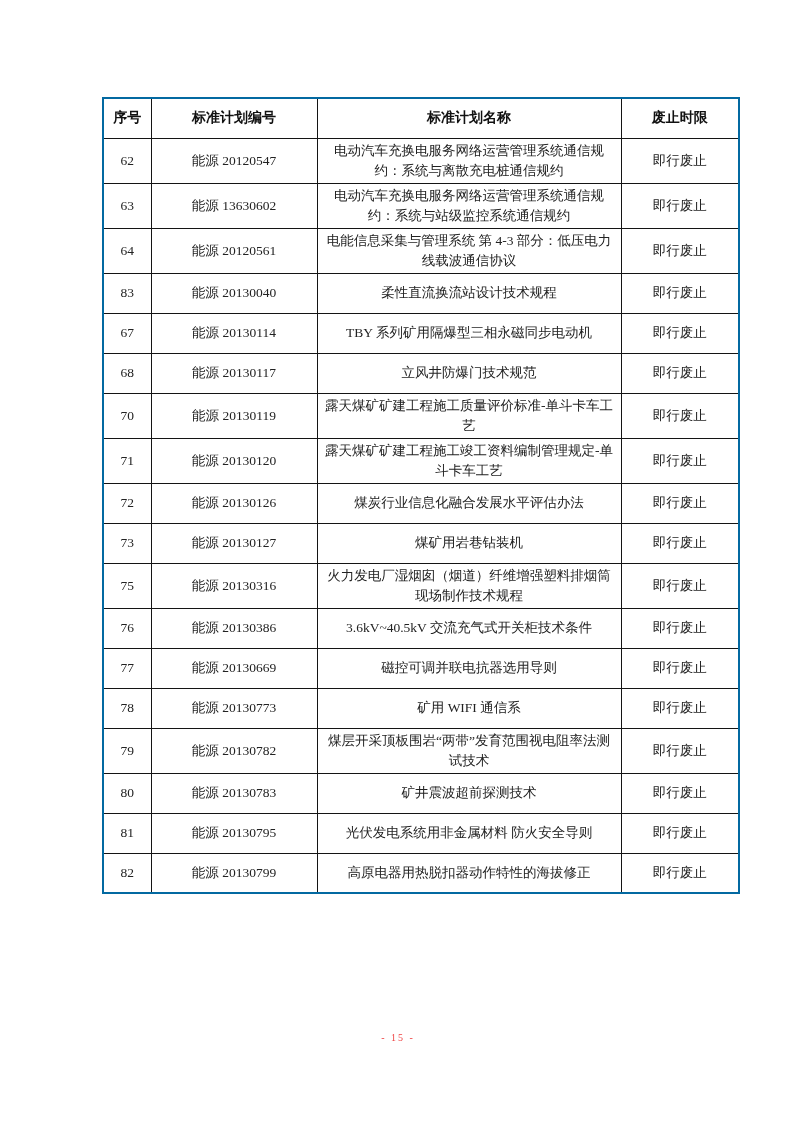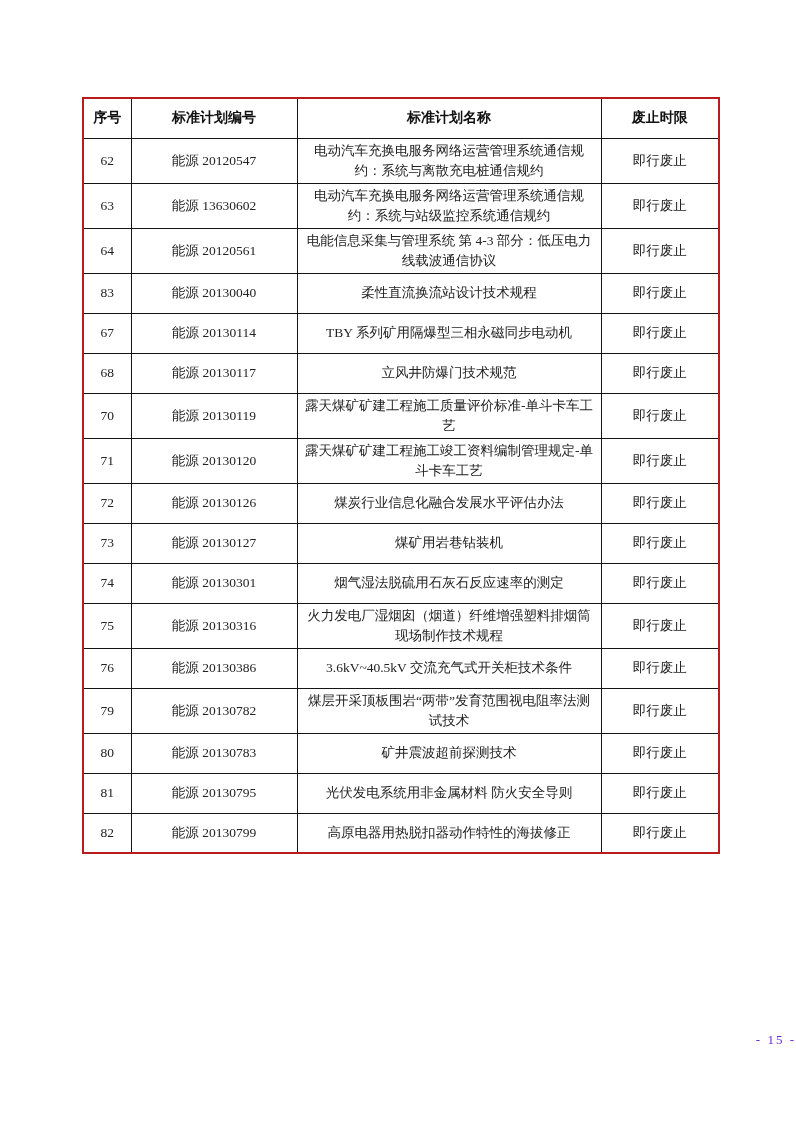--- a/index.html
+++ b/index.html
@@ -34,36 +34,36 @@
   table.doc-table th,
   table.doc-table td {
     border: 1px solid #141414;
     text-align: center;
     vertical-align: middle;
     padding: 2px 6px;
     line-height: 20px;
     font-size: 13.5px;
     color: #222222;
   }
-  table.doc-table { border: 2px solid #b91c1c; }
+  table.doc-table { border: 2px solid #0369a1; margin-left: 20px; }
   table.doc-table thead tr { height: 40px; }
   table.doc-table thead th {
     font-weight: bold;
     font-size: 14px;
     color: #111111;
   }
   table.doc-table tbody tr { height: 40px; }
   .footer-pageno {
     position: absolute;
     left: 0;
     top: 1032px;
     width: 796px;
-    text-align: right;
-    font-size: 13px;
-    color: #6d28d9;
+    text-align: center;
+    font-size: 10px;
+    color: #ef4444;
     letter-spacing: 2px;
   }
 </style>
 </head>
 <body>
 
 <div class="page">
 
   <div class="doc-table-wrap">
     <table class="doc-table">
@@ -136,38 +136,44 @@
             <td>煤炭行业信息化融合发展水平评估办法</td>
             <td>即行废止</td>
           </tr>
           <tr>
             <td>73</td>
             <td>能源 20130127</td>
             <td>煤矿用岩巷钻装机</td>
             <td>即行废止</td>
           </tr>
           <tr>
-            <td>74</td>
-            <td>能源 20130301</td>
-            <td>烟气湿法脱硫用石灰石反应速率的测定</td>
-            <td>即行废止</td>
-          </tr>
-          <tr>
             <td>75</td>
             <td>能源 20130316</td>
             <td>火力发电厂湿烟囱（烟道）纤维增强塑料排烟筒现场制作技术规程</td>
             <td>即行废止</td>
           </tr>
           <tr>
             <td>76</td>
             <td>能源 20130386</td>
             <td>3.6kV~40.5kV 交流充气式开关柜技术条件</td>
             <td>即行废止</td>
           </tr>
           <tr>
+            <td>77</td>
+            <td>能源 20130669</td>
+            <td>磁控可调并联电抗器选用导则</td>
+            <td>即行废止</td>
+          </tr>
+          <tr>
+            <td>78</td>
+            <td>能源 20130773</td>
+            <td>矿用 WIFI 通信系</td>
+            <td>即行废止</td>
+          </tr>
+          <tr>
             <td>79</td>
             <td>能源 20130782</td>
             <td>煤层开采顶板围岩“两带”发育范围视电阻率法测试技术</td>
             <td>即行废止</td>
           </tr>
           <tr>
             <td>80</td>
             <td>能源 20130783</td>
             <td>矿井震波超前探测技术</td>
             <td>即行废止</td>

